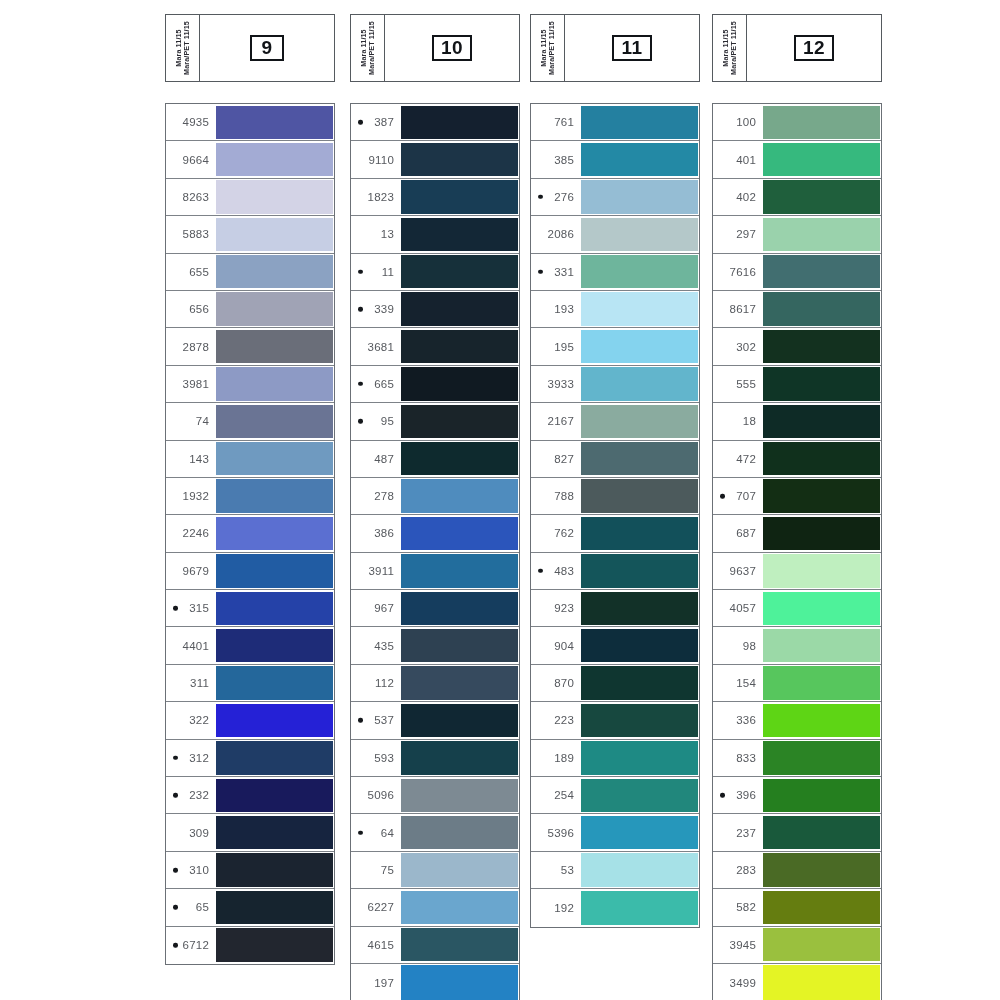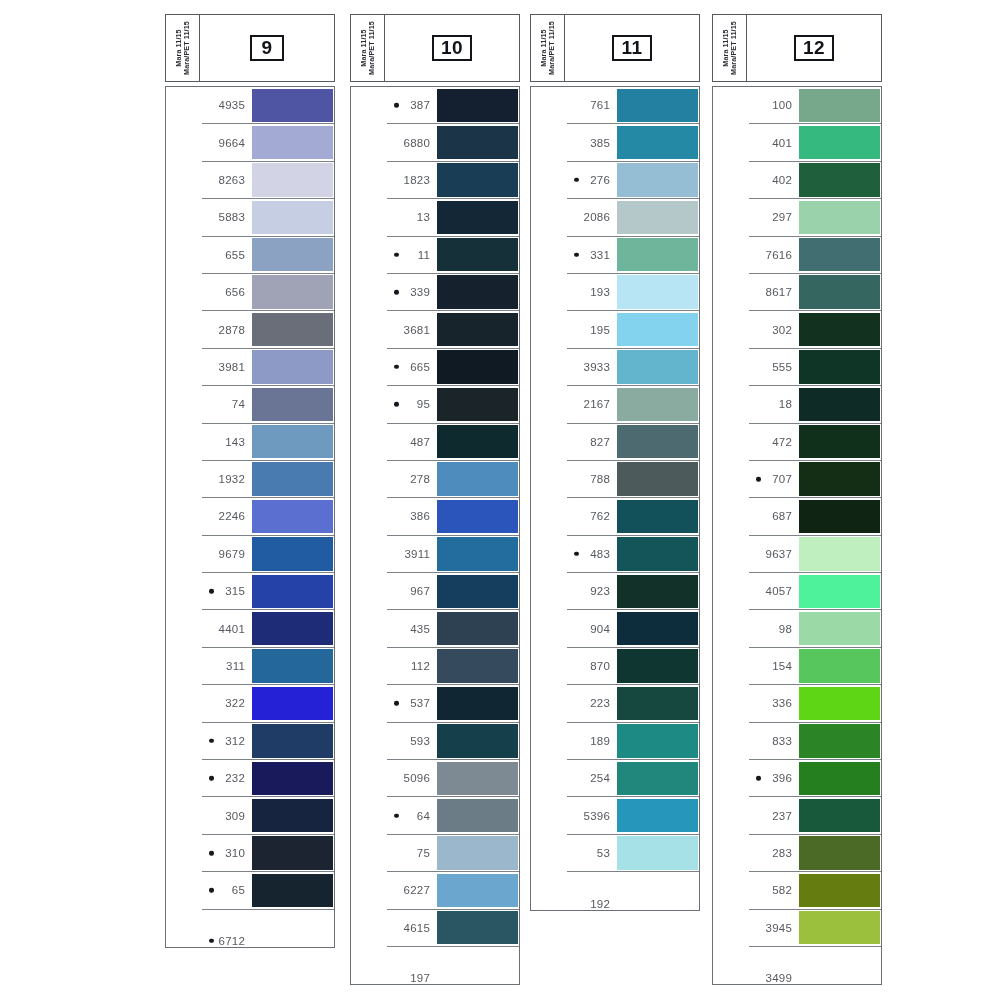--- a/index.html
+++ b/index.html
@@ -92,34 +92,33 @@
     letter-spacing: 0.5px;
   }
 
   
   .col-body {
     border-left: 1.6px solid #6b7076;
     border-right: 1.6px solid #6b7076;
     border-bottom: 1.6px solid #6b7076;
     border-top: none;
     background: #ffffff;
-    margin-top: 4px;
+    margin-top: 21px;
     border-top: 1.6px solid #6b7076;
-    padding-left: 36px;
   }
 
   .row {
     display: flex;
     flex-direction: row;
     align-items: stretch;
     height: 37.4px;
     border-bottom: 1.4px solid #7d8288;
     background: #ffffff;
   }
-  .row:last-child { border-bottom: none; align-items: flex-end; }
+  .row:last-child { border-bottom: none; }
 
   .code-cell {
     flex: 0 0 50px;
     display: flex;
     flex-direction: row;
     align-items: center;
     justify-content: flex-end;
     padding: 0 7px 0 5px;
     background: #ffffff;
     position: relative;
@@ -327,21 +326,21 @@
         <div class="col-body">
           <div class="row">
             <div class="code-cell">
               <span class="dot"></span>
               <span class="code-text">387</span>
             </div>
             <div class="swatch" style="background: rgb(20, 32, 47);"></div>
           </div>
           <div class="row">
             <div class="code-cell">
-              <span class="code-text">6880</span>
+              <span class="code-text">9110</span>
             </div>
             <div class="swatch" style="background: rgb(28, 52, 71);"></div>
           </div>
           <div class="row">
             <div class="code-cell">
               <span class="code-text">1823</span>
             </div>
             <div class="swatch" style="background: rgb(24, 61, 85);"></div>
           </div>
           <div class="row">

